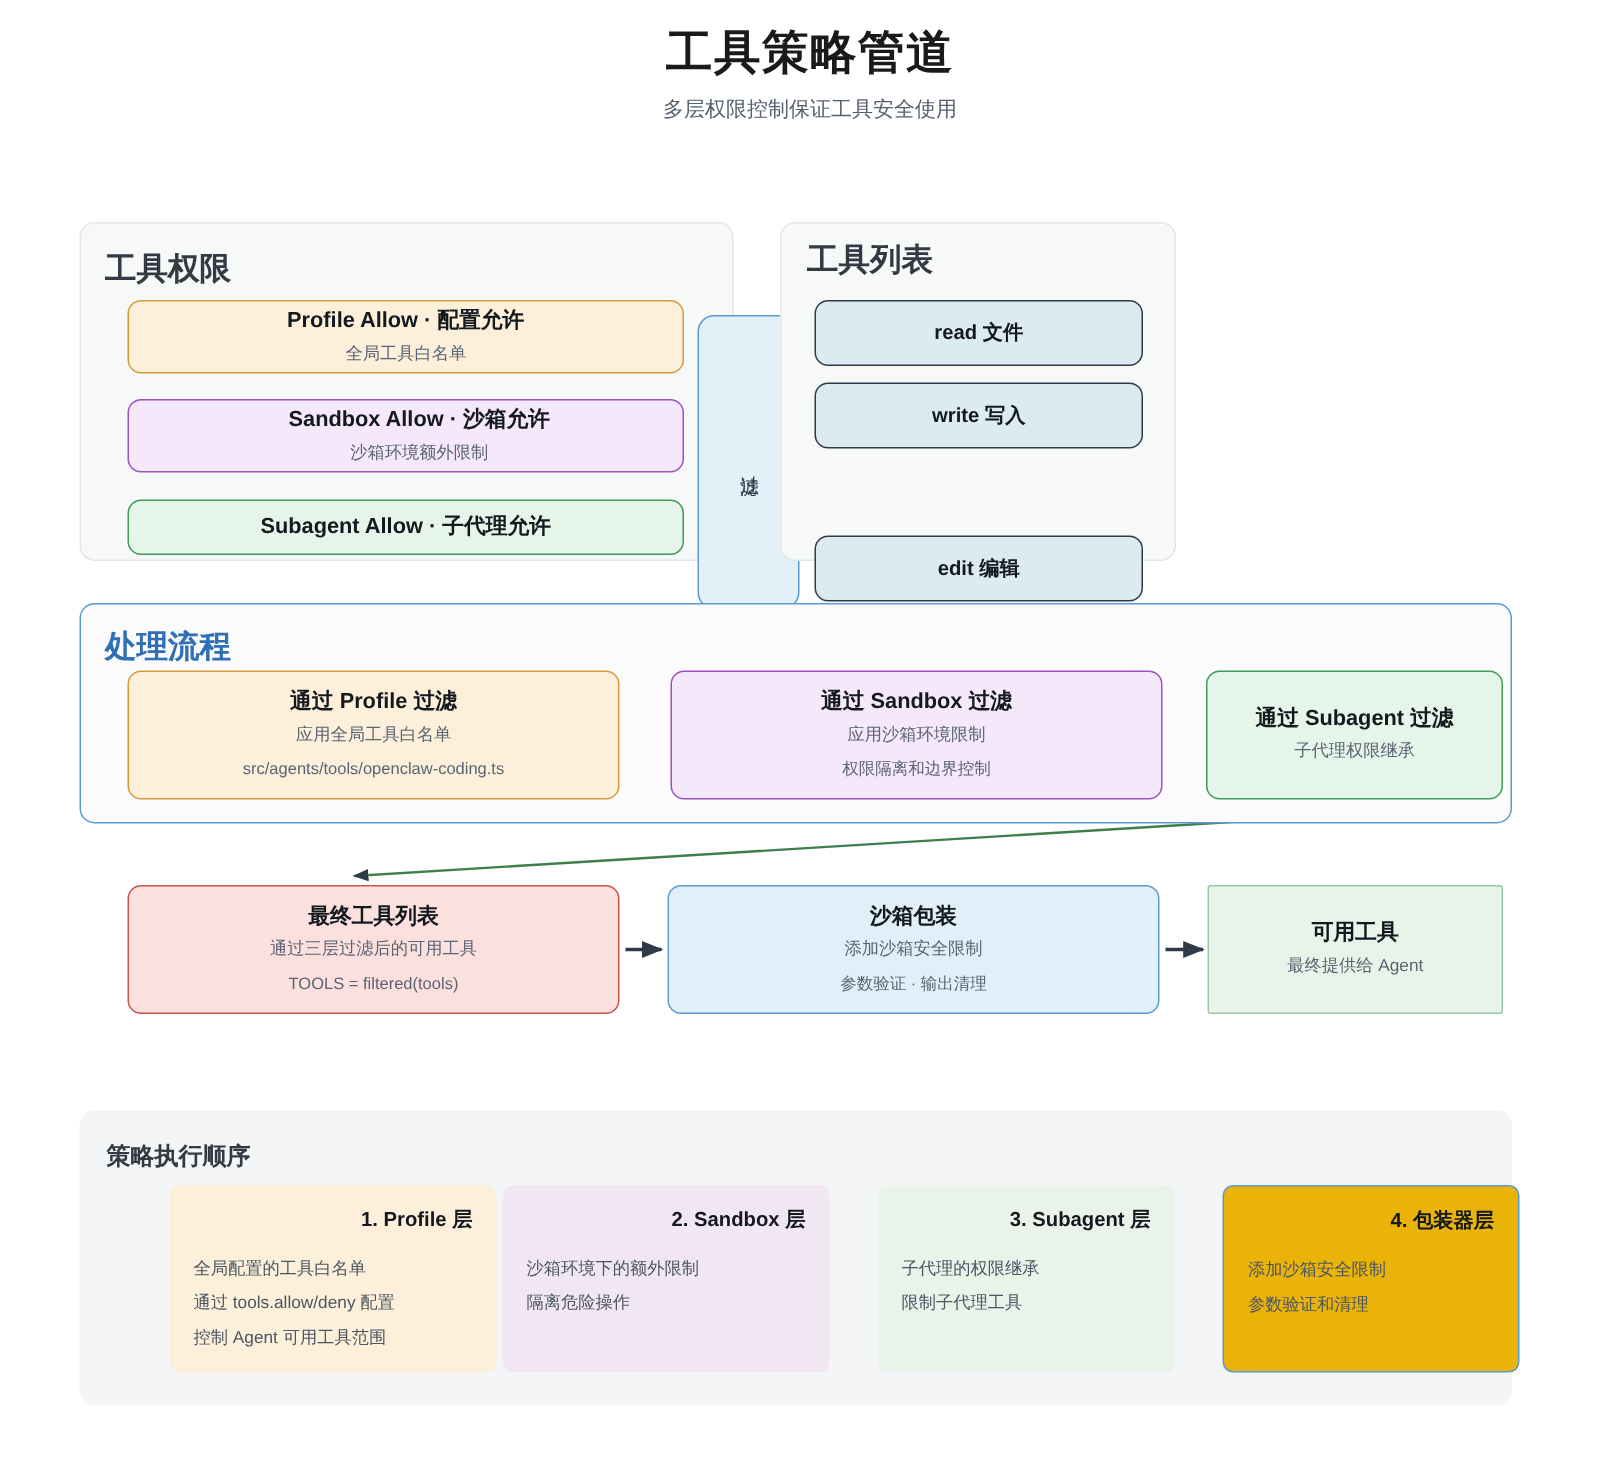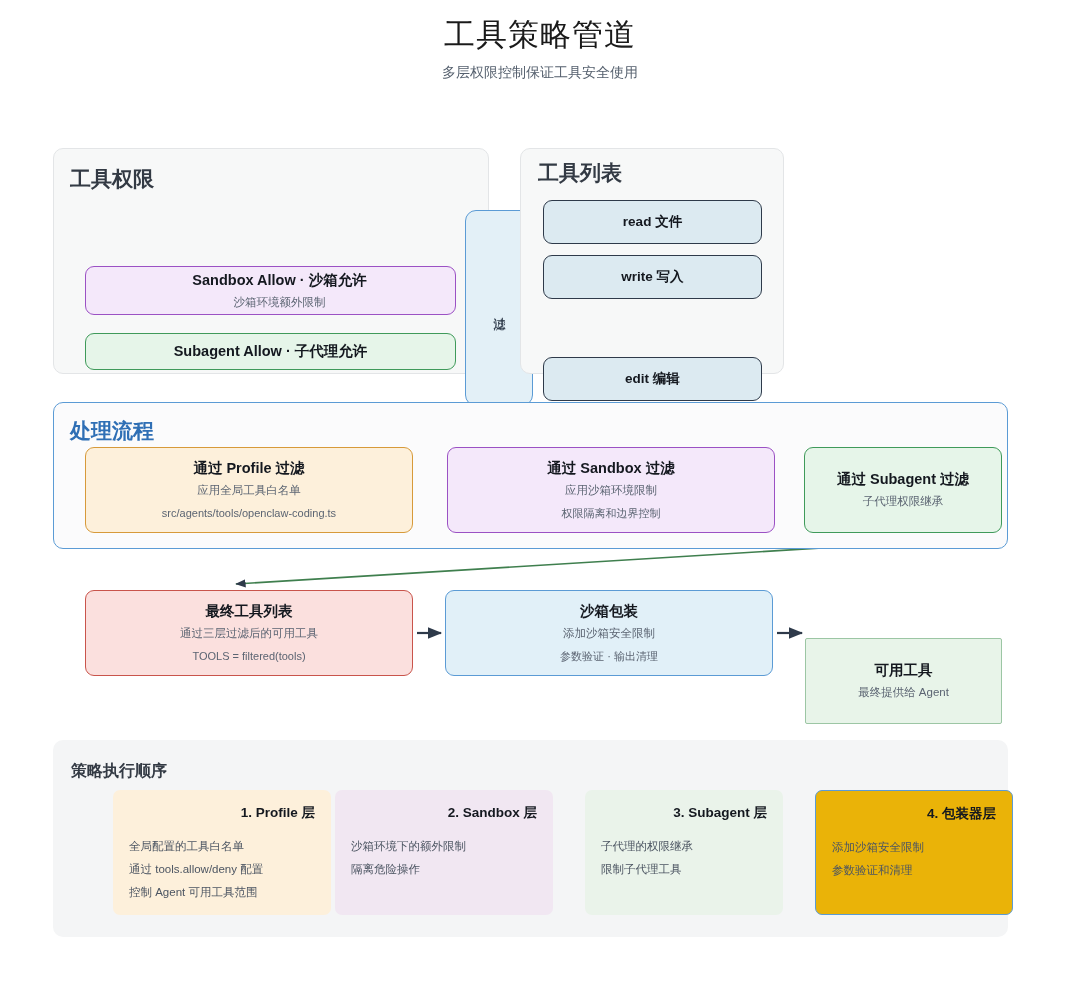--- a/index.html
+++ b/index.html
@@ -8,21 +8,21 @@
     height: 983px;
     background: #ffffff;
     font-family: "Liberation Sans", "DejaVu Sans", sans-serif;
     color: #1f2430;
   }
   .page { position: relative; width: 1080px; height: 983px; overflow: hidden; }
 
   
   .title {
     position: absolute; left: 0; top: 14px; width: 1080px;
-    text-align: center; font-size: 31px; font-weight: 400;
+    text-align: center; font-size: 31px; font-weight: 700;
     letter-spacing: 1px; color: #1a1a1a;
   }
   .subtitle {
     position: absolute; left: 0; top: 64px; width: 1080px;
     text-align: center; font-size: 14px; color: #55606e;
   }
 
   
   .panel {
     position: absolute;
@@ -130,20 +130,24 @@
 
     <line x1="417" y1="633" x2="441" y2="633" stroke="#2e3a4a" stroke-width="2.2" marker-end="url(#mkDark)"></line>
 
     <line x1="777" y1="633" x2="802" y2="633" stroke="#2e3a4a" stroke-width="2.2" marker-end="url(#mkDark)"></line>
   </svg>
 
   <div class="panel" style="left:53px; top:148px; width:436px; height:226px;">
   </div>
   <div class="panel-label" style="left:70px; top:165px;">工具权限</div>
 
+  <div class="card c-amber" style="left:85px; top:200px; width:371px; height:49px;">
+    <div class="ttl">Profile Allow · 配置允许</div>
+    <div class="sub">全局工具白名单</div>
+  </div>
 
   <div class="card c-purple" style="left:85px; top:266px; width:371px; height:49px;padding-left:28px;">
     <div class="ttl">Sandbox Allow · 沙箱允许</div>
     <div class="sub">沙箱环境额外限制</div>
   </div>
 
   <div class="card c-green" style="left:85px; top:333px; width:371px; height:37px;">
     <div class="ttl">Subagent Allow · 子代理允许</div>
   </div>
 
@@ -191,21 +195,21 @@
     <div class="sub">通过三层过滤后的可用工具</div>
     <div class="sub2">TOOLS = filtered(tools)</div>
   </div>
 
   <div class="card c-blue" style="left:445px; top:590px; width:328px; height:86px;">
     <div class="ttl">沙箱包装</div>
     <div class="sub">添加沙箱安全限制</div>
     <div class="sub2">参数验证 · 输出清理</div>
   </div>
 
-  <div class="card c-greenf" style="left:805px; top:590px; width:197px; height:86px;margin-top:48px;">
+  <div class="card c-greenf" style="left:805px; top:590px; width:197px; height:86px;">
     <div class="ttl">可用工具</div>
     <div class="sub">最终提供给 Agent</div>
   </div>
 
   <div class="summary-box" style="left:53px; top:740px; width:955px; height:197px;">
   </div>
   <div class="panel-label" style="left:71px; top:761px; font-size:16px;">策略执行顺序</div>
 
   <div class="sum-card s-amber" style="left:85px; top:790px; width:218px; height:125px;margin-left:28px;">
     <div class="sum-ttl">1. Profile 层</div>

